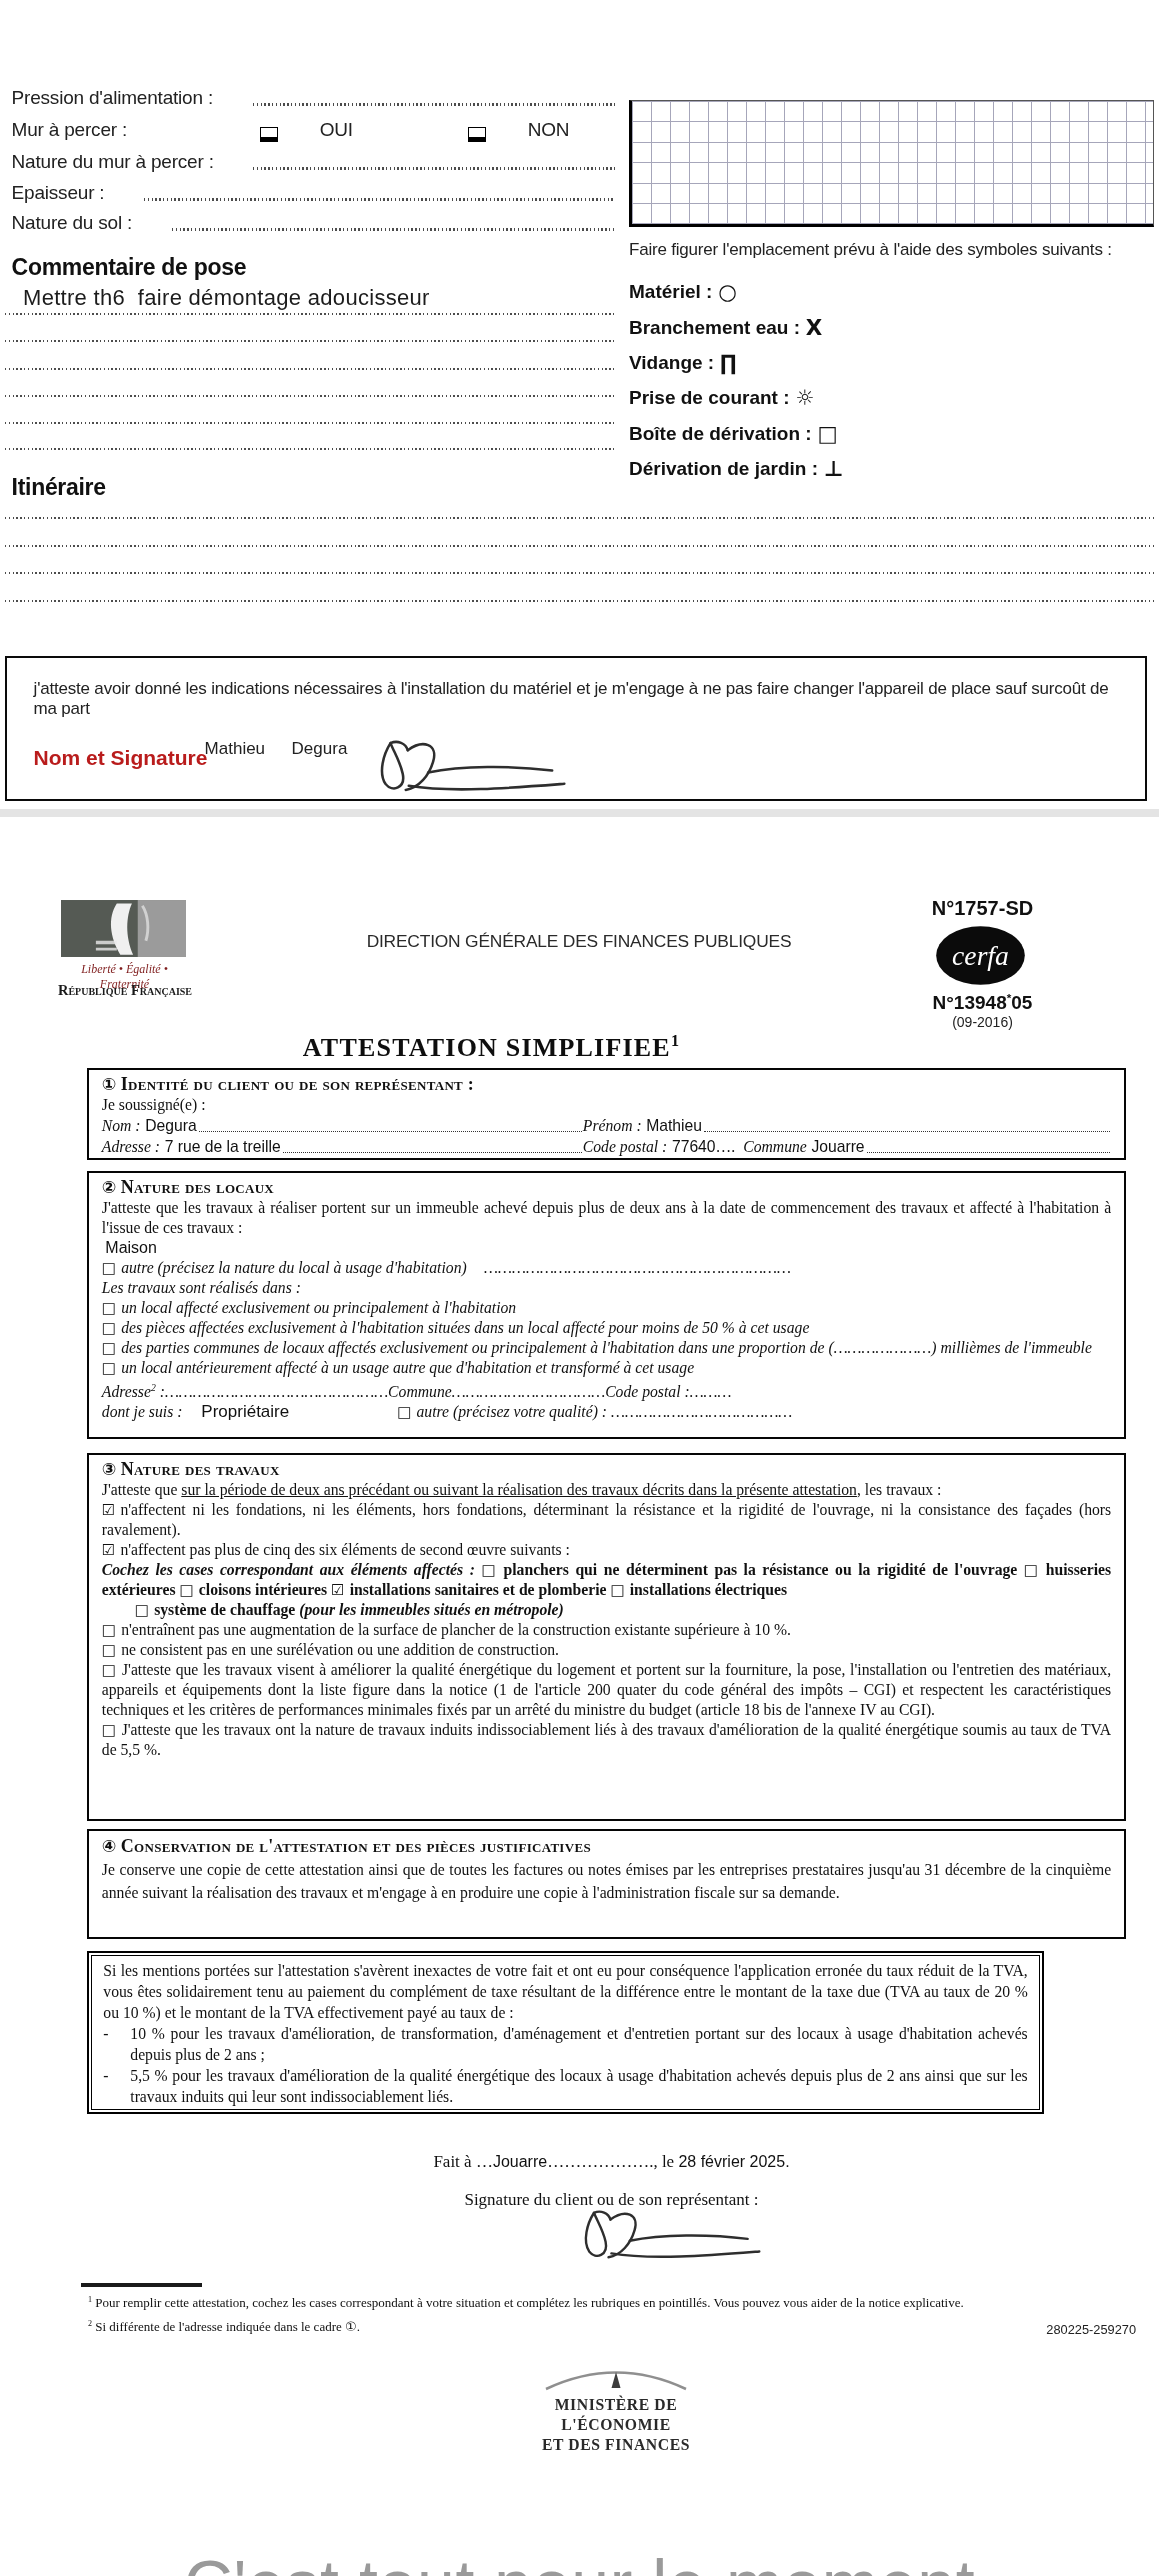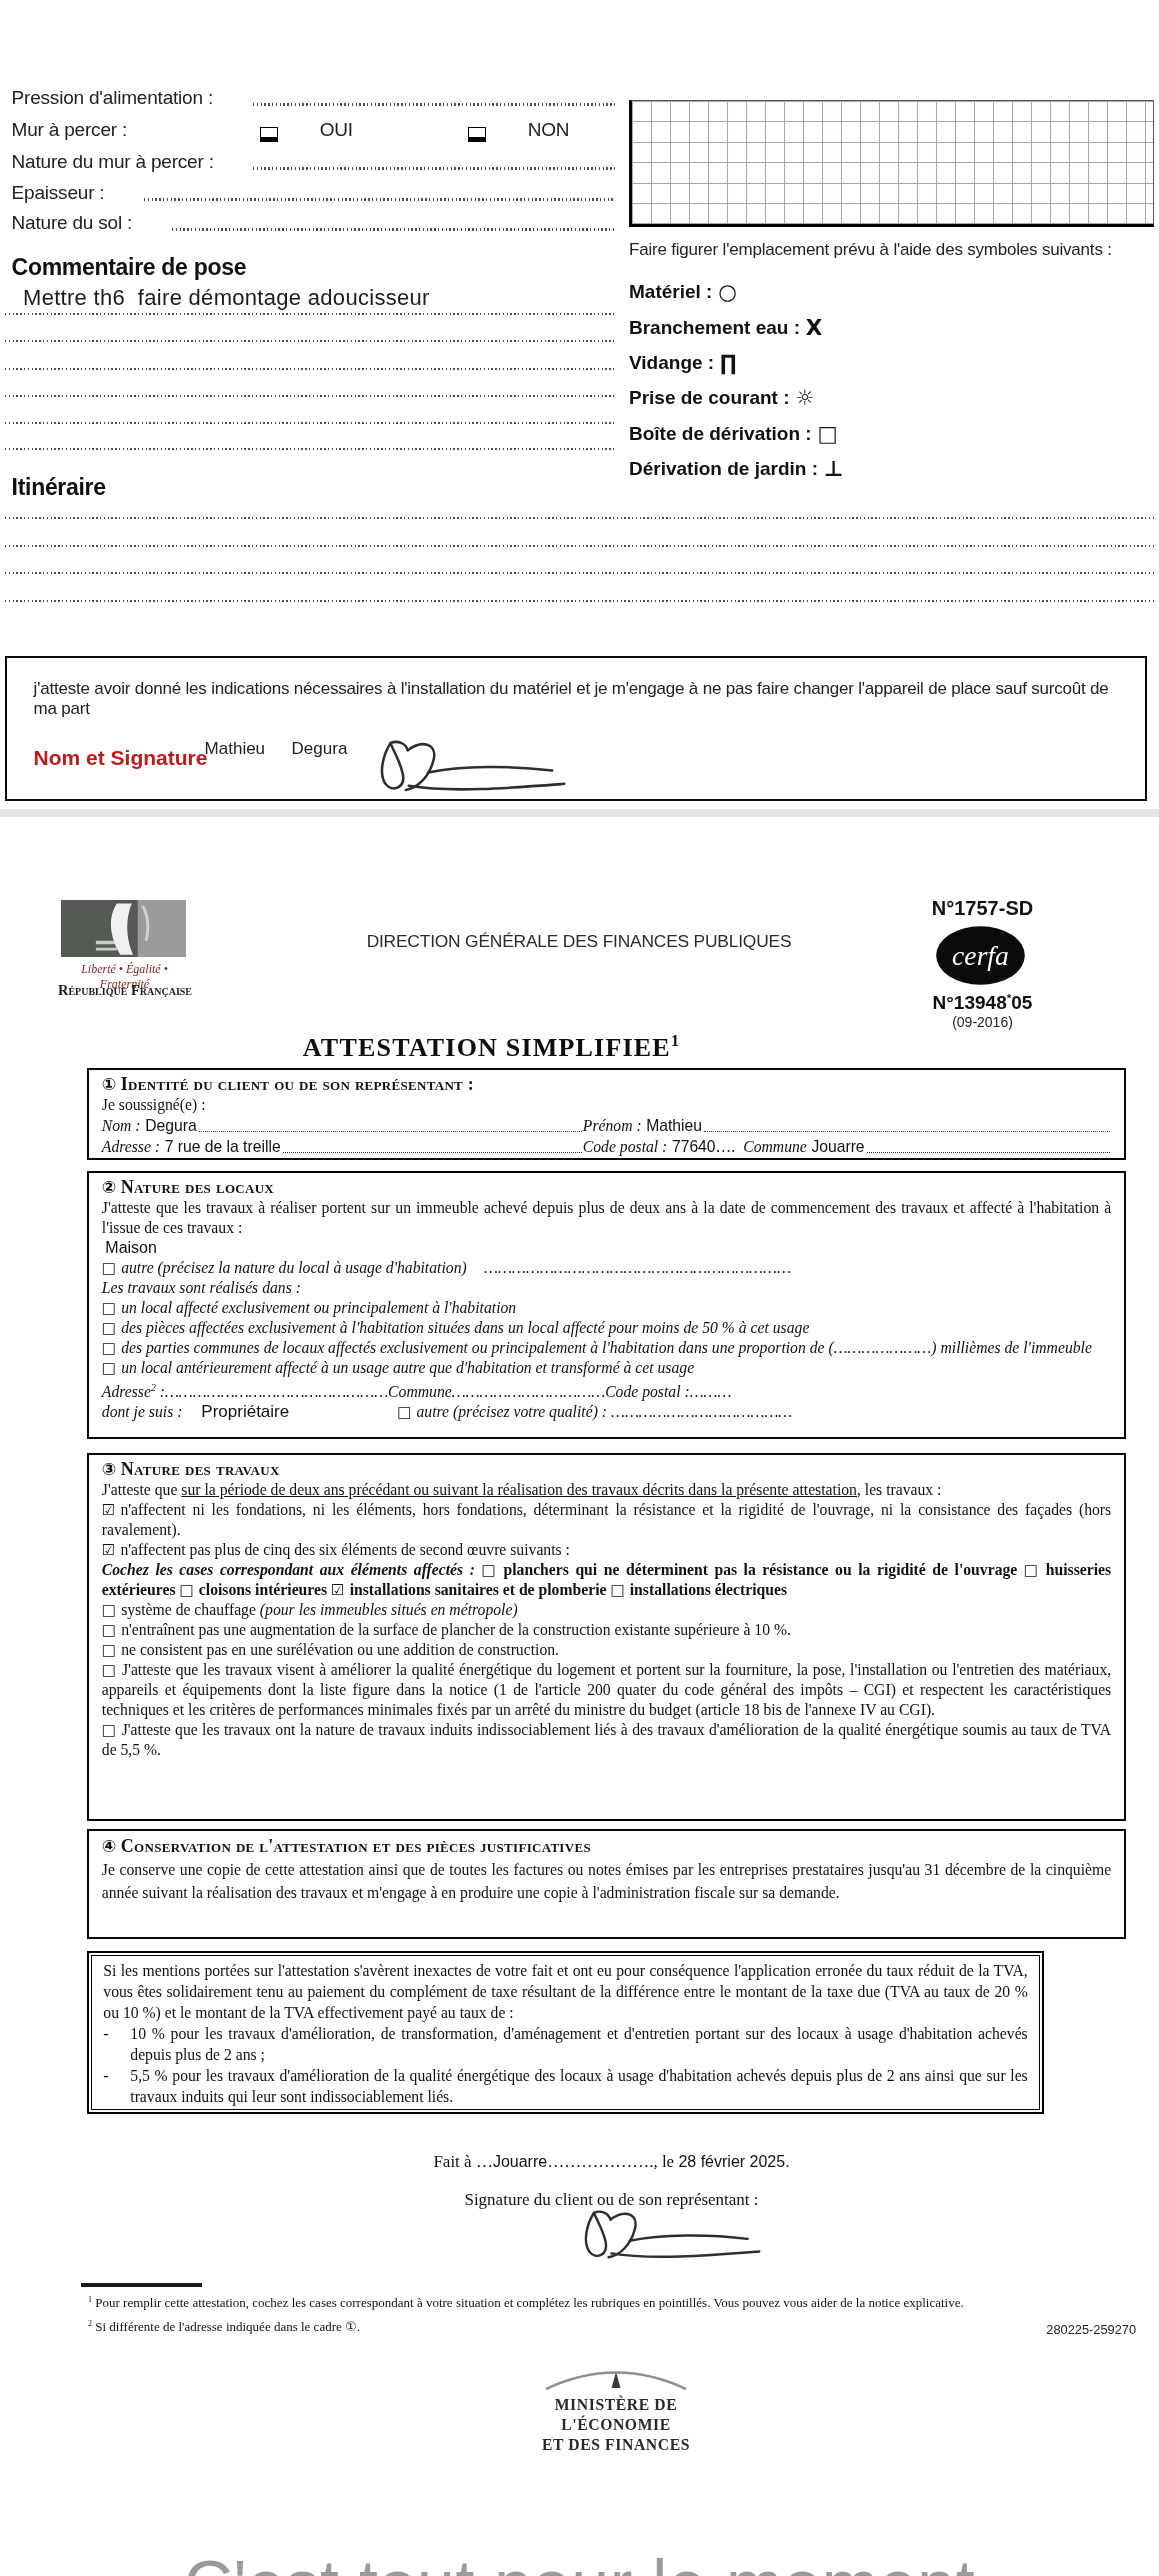--- a/index.html
+++ b/index.html
@@ -267,21 +267,21 @@
     </p>
     <p class="ln jp">
       <span class="bx">☑</span><span>n'affectent ni les fondations, ni les éléments, hors fondations, déterminant la résistance et la rigidité de l'ouvrage, ni la consistance des façades (hors ravalement).</span>
     </p>
     <p class="ln jp">
       <span class="bx">☑</span><span>n'affectent pas plus de cinq des six éléments de second œuvre suivants :</span>
     </p>
     <p class="ln jp" style="font-weight:700;">
       <span class="it">Cochez les cases correspondant aux éléments affectés : </span><span class="bx">□</span><span>planchers qui ne déterminent pas la résistance ou la rigidité de l'ouvrage </span><span class="bx">□</span><span>huisseries extérieures </span><span class="bx">□</span><span>cloisons intérieures </span><span class="bx">☑</span><span>installations sanitaires et de plomberie </span><span class="bx">□</span><span>installations électriques </span>
     </p>
-    <p class="ln" style="font-weight:400;">
+    <p class="ln" style="font-weight:700;margin-left:33px;">
       <span class="bx">□</span><span>système de chauffage </span><span class="it">(pour les immeubles situés en métropole)</span>
     </p>
     <p class="ln">
       <span class="bx">□</span><span>n'entraînent pas une augmentation de la surface de plancher de la construction existante supérieure à 10 %.</span>
     </p>
     <p class="ln">
       <span class="bx">□</span><span>ne consistent pas en une surélévation ou une addition de construction.</span>
     </p>
     <p class="ln jp">
       <span class="bx">□</span><span>J'atteste que les travaux visent à améliorer la qualité énergétique du logement et portent sur la fourniture, la pose, l'installation ou l'entretien des matériaux, appareils et équipements dont la liste figure dans la notice (1 de l'article 200 quater du code général des impôts – CGI) et respectent les caractéristiques techniques et les critères de performances minimales fixés par un arrêté du ministre du budget (article 18 bis de l'annexe IV au CGI).</span>

